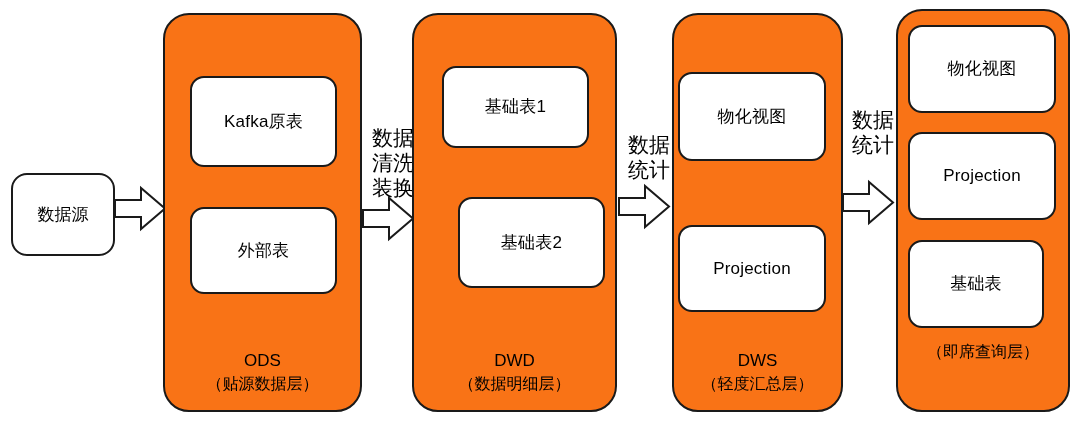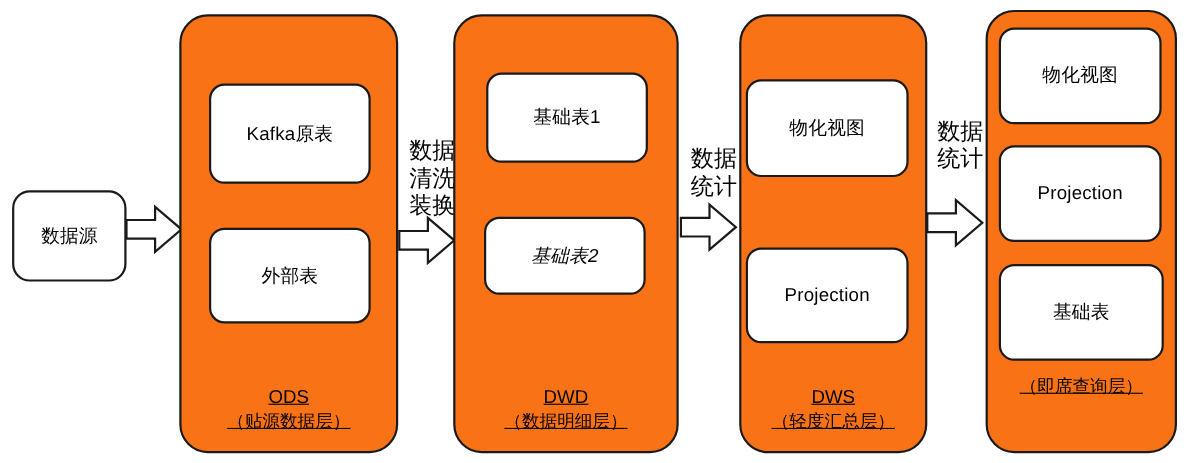--- a/index.html
+++ b/index.html
@@ -48,21 +48,20 @@
     white-space: nowrap;
   }
   .layer-caption {
     position: absolute;
     left: 0;
     right: 0;
     text-align: center;
     font-size: 16px;
     line-height: 1.35;
     white-space: nowrap;
-    text-decoration: underline;
   }
   .layer-caption .cap-code {
     display: block;
     font-size: 17px;
   }
   .layer-caption .cap-cn {
     display: block;
     font-size: 16px;
   }
   .arrow {
@@ -119,21 +118,21 @@
   <div class="arrow" style="left:362px; top:196px; width:52px; height:45px;">
     <svg width="52" height="45" viewBox="0 0 52 45" aria-hidden="true">
       <polygon points="1,14 27,14 27,2 51,22.5 27,43 27,31 1,31" fill="#ffffff" stroke="#1a1a1a" stroke-width="2" stroke-linejoin="miter"></polygon>
     </svg>
   </div>
 
   <div class="layer" style="left:412px; top:13px; width:205px; height:399px;">
     <div class="node" style="left:28px; top:51px; width:147px; height:82px;">
       <span class="node-label">基础表1</span>
     </div>
-    <div class="node" style="left:26px; top:182px; width:147px; height:71px;font-style:italic;">
+    <div class="node" style="left:44px; top:182px; width:147px; height:91px;">
       <span class="node-label">基础表2</span>
     </div>
     <div class="layer-caption" style="top:335px;">
       <span class="cap-code">DWD</span>
       <span class="cap-cn">（数据明细层）</span>
     </div>
   </div>
 
   <div class="arrow-label" style="left:618px; top:133px; width:52px;">
     <span>数据</span>
@@ -168,21 +167,21 @@
     </svg>
   </div>
 
   <div class="layer" style="left:896px; top:9px; width:174px; height:403px;">
     <div class="node" style="left:10px; top:14px; width:148px; height:88px;">
       <span class="node-label">物化视图</span>
     </div>
     <div class="node" style="left:10px; top:121px; width:148px; height:88px;">
       <span class="node-label">Projection</span>
     </div>
-    <div class="node" style="left:10px; top:229px; width:150px; height:88px;">
+    <div class="node" style="left:10px; top:229px; width:136px; height:88px;">
       <span class="node-label">基础表</span>
     </div>
     <div class="layer-caption" style="top:330px;">
       <span class="cap-cn">（即席查询层）</span>
     </div>
   </div>
 
 </div>
 
 </body></html>

